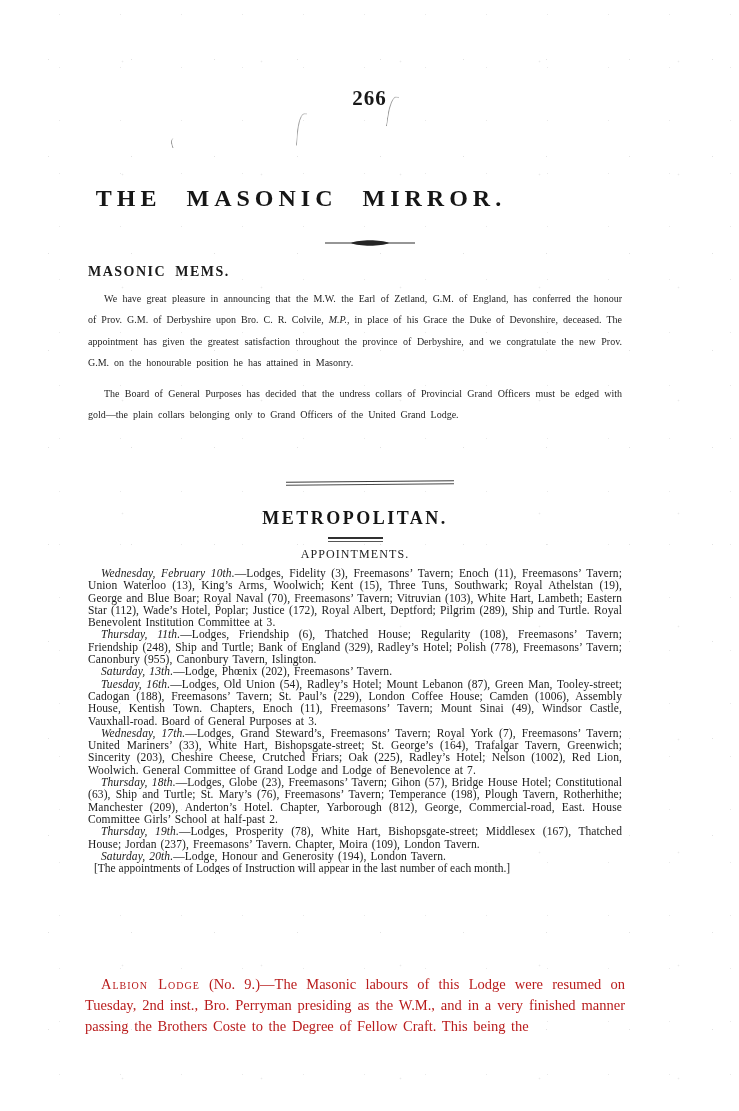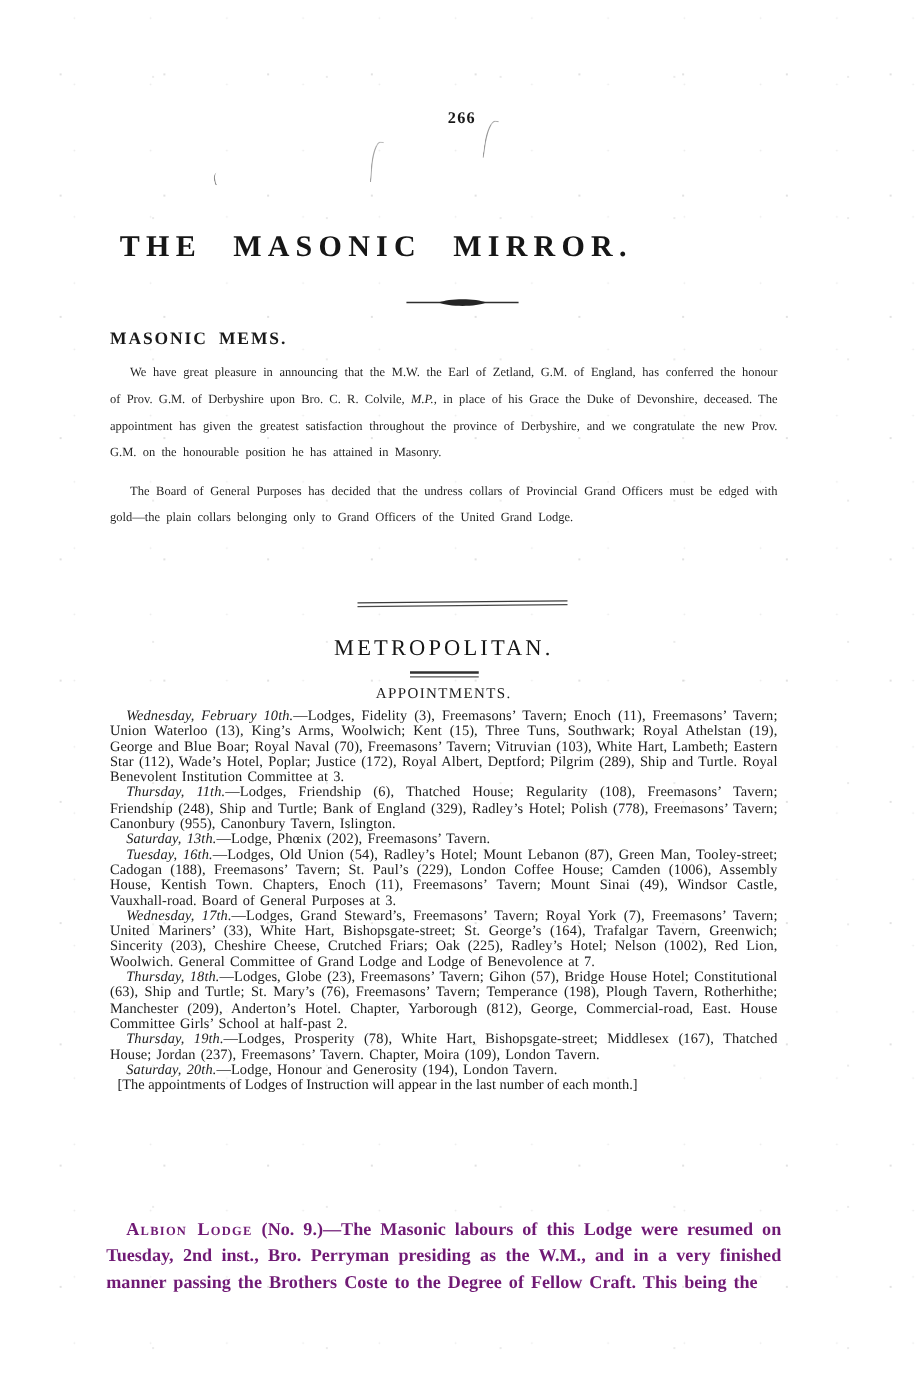--- a/index.html
+++ b/index.html
@@ -10,49 +10,49 @@
     background-color:#ffffff;
     background-image:
       radial-gradient(circle, rgba(110,110,110,0.20) 0.6px, transparent 1px),
       radial-gradient(circle, rgba(90,90,90,0.13) 0.5px, transparent 0.9px),
       radial-gradient(circle, rgba(130,130,130,0.16) 0.7px, transparent 1.1px);
     background-size:83px 97px,61px 53px,139px 113px;
     background-position:7px 11px,29px 41px,53px 5px;
   }
   .abs{position:absolute;}
   .pagenum{top:86px;left:0;width:739px;text-align:center;
-    font-size:13px;font-weight:bold;letter-spacing:1px;color:#181818;}
+    font-size:21px;font-weight:bold;letter-spacing:1px;color:#181818;}
   .title{top:185px;left:0;width:602px;text-align:center;margin:0;
     font-size:24px;font-weight:bold;letter-spacing:5px;word-spacing:14px;color:#161616;}
   .ornament{top:234px;left:0;width:739px;text-align:center;}
   .col{left:88px;width:534px;}
   .mems{top:264px;}
   .mems h2{margin:0 0 8px 0;font-size:14px;font-weight:bold;
     letter-spacing:1.5px;word-spacing:4px;color:#1a1a1a;}
   .mems p{margin:0;font-size:10px;line-height:21.4px;text-align:justify;
     text-indent:16px;word-spacing:2.5px;color:#1f1f1f;}
   .mems p + p{margin-top:9px;}
   .double-rule{top:481px;left:286px;width:168px;height:2px;
     border-top:1px solid #3c3c3c;border-bottom:1px solid #4a4a4a;
     transform:rotate(-0.5deg);}
   .metro{top:508px;}
-  .metro h2{margin:0;text-align:center;font-size:18px;font-weight:normal;
+  .metro h2{margin:0;text-align:center;font-size:18px;font-weight:bold;
     letter-spacing:2.5px;word-spacing:4px;color:#161616;}
   .short-rule{width:55px;height:2px;margin:8px auto 5px auto;
     border-top:2px solid #303030;border-bottom:1px solid #555;}
   .metro h3{margin:0 0 5px 0;text-align:center;font-size:12px;font-weight:normal;
     letter-spacing:1.1px;word-spacing:2px;color:#1d1d1d;}
   .appts{max-height:402px;overflow:hidden;}
   .appt{margin:0;font-size:11.5px;line-height:12.3px;text-align:justify;
     text-indent:13px;word-spacing:1.1px;letter-spacing:0.1px;color:#202020;}
   .appt i{font-style:italic;font-family:Liberation Serif, serif;}
   .note{margin:0;font-size:11.5px;line-height:12.3px;text-indent:6px;color:#202020;}
   .report{top:974px;left:85px;width:540px;}
   .report p{margin:0;font-size:14.5px;line-height:21px;text-align:justify;
-    text-indent:16px;word-spacing:2px;color:#701a75;font-weight:bold;}
+    text-indent:16px;word-spacing:2px;color:#b91c1c;}
   .sc{font-variant:small-caps;letter-spacing:1px;}
   .artifact{position:absolute;pointer-events:none;}
   .squiggle1{top:96px;left:388px;width:8px;height:30px;
     border-left:1.5px solid rgba(70,70,70,0.55);border-top:1.5px solid rgba(70,70,70,0.45);
     border-radius:70% 0 0 0;transform:rotate(8deg);}
   .squiggle2{top:113px;left:297px;width:8px;height:32px;
     border-left:1.5px solid rgba(70,70,70,0.5);border-top:1.5px solid rgba(70,70,70,0.4);
     border-radius:70% 0 0 0;transform:rotate(4deg);}
   .squiggle3{top:138px;left:171px;width:5px;height:10px;
     border-left:1.5px solid rgba(60,60,60,0.6);border-radius:60% 0 0 30%;

